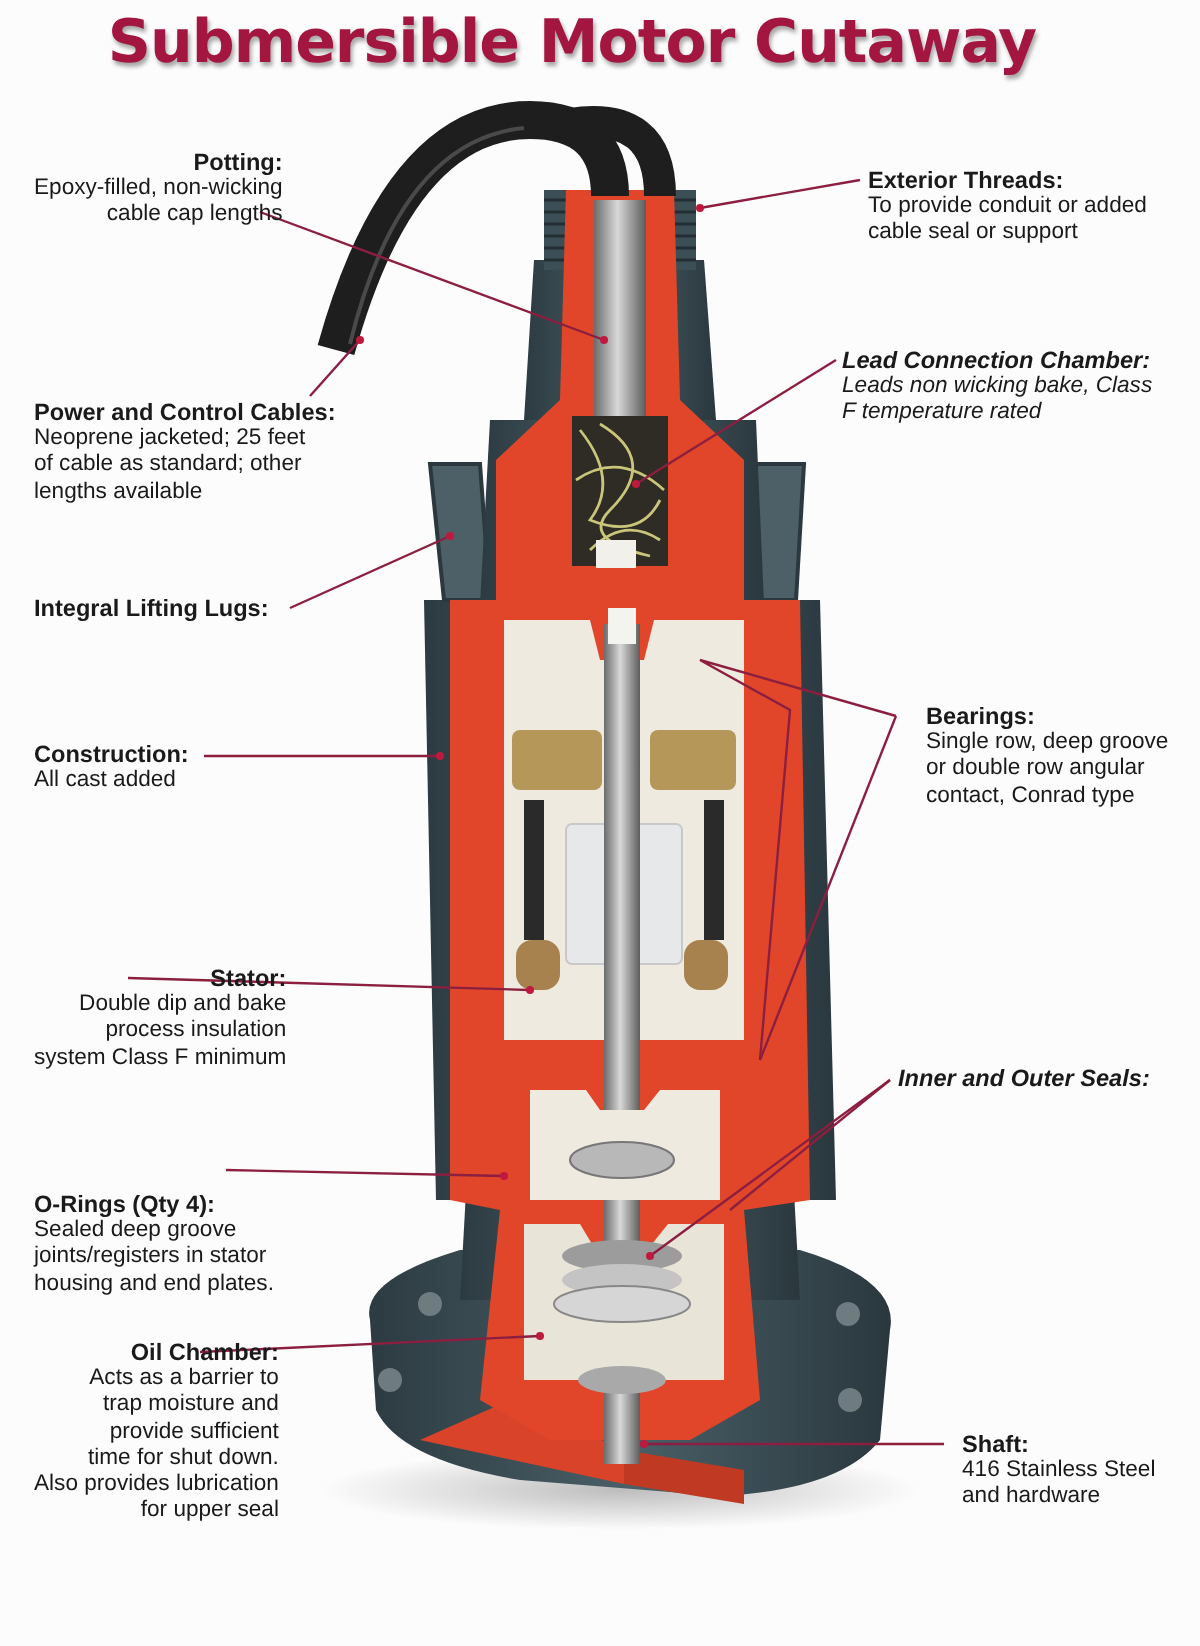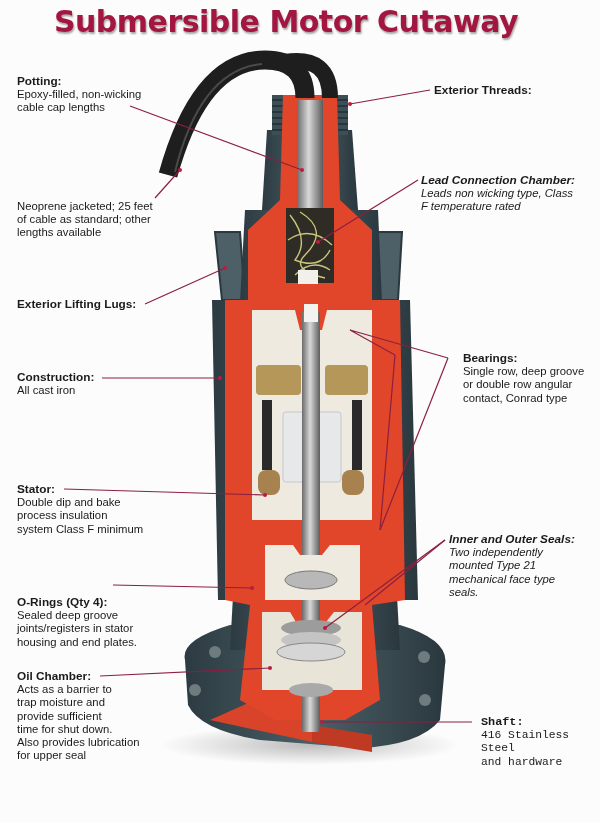--- a/index.html
+++ b/index.html
@@ -141,77 +141,76 @@
       <circle cx="265" cy="495" r="2"></circle>
       <circle cx="252" cy="588" r="2"></circle>
     <circle cx="270" cy="668" r="2"></circle>
       <circle cx="350" cy="104" r="2"></circle>
       <circle cx="318" cy="242" r="2"></circle>
     <circle cx="325" cy="628" r="2"></circle>
       <circle cx="322" cy="722" r="2"></circle>
   </g>
 </svg>
 
-<div class="label" style="left:17px;top:75px;">
+<div class="label" style="left:17px;top:75px;text-align:right;">
   <span class="h">Potting:</span>
   <span class="d">Epoxy-filled, non-wicking
 cable cap lengths</span>
 </div>
 <div class="label" style="left:17px;top:200px;">
+  <span class="h">Power and Control Cables:</span>
   <span class="d">Neoprene jacketed; 25 feet
 of cable as standard; other
 lengths available</span>
 </div>
 <div class="label" style="left:17px;top:298px;">
-  <span class="h">Exterior Lifting Lugs:</span>
+  <span class="h">Integral Lifting Lugs:</span>
 </div>
 <div class="label" style="left:17px;top:371px;">
   <span class="h">Construction:</span>
-  <span class="d">All cast iron</span>
-</div>
-<div class="label" style="left:17px;top:483px;">
+  <span class="d">All cast added</span>
+</div>
+<div class="label" style="left:17px;top:483px;text-align:right;">
   <span class="h">Stator:</span>
   <span class="d">Double dip and bake
 process insulation
 system Class F minimum</span>
 </div>
 <div class="label" style="left:17px;top:578px;margin-top:18px;">
   <span class="h">O-Rings (Qty 4):</span>
   <span class="d">Sealed deep groove
 joints/registers in stator
 housing and end plates.</span>
 </div>
-<div class="label" style="left:17px;top:670px;">
+<div class="label" style="left:17px;top:670px;text-align:right;">
   <span class="h">Oil Chamber:</span>
   <span class="d">Acts as a barrier to
 trap moisture and
 provide sufficient
 time for shut down.
 Also provides lubrication
 for upper seal</span>
 </div>
 
 <div class="label" style="left:434px;top:84px;">
   <span class="h">Exterior Threads:</span>
+  <span class="d">To provide conduit or added
+cable seal or support</span>
 </div>
 <div class="label" style="left:421px;top:174px;font-style:italic;">
   <span class="h">Lead Connection Chamber:</span>
-  <span class="d">Leads non wicking type, Class
+  <span class="d">Leads non wicking bake, Class
 F temperature rated</span>
 </div>
 <div class="label" style="left:463px;top:352px;">
   <span class="h">Bearings:</span>
   <span class="d">Single row, deep groove
 or double row angular
 contact, Conrad type</span>
 </div>
 <div class="label" style="left:449px;top:533px;font-style:italic;">
   <span class="h">Inner and Outer Seals:</span>
-  <span class="d">Two independently
-mounted Type 21
-mechanical face type
-seals.</span>
-</div>
-<div class="label" style="left:481px;top:716px;font-family:Liberation Mono, monospace;">
+</div>
+<div class="label" style="left:481px;top:716px;">
   <span class="h">Shaft:</span>
   <span class="d">416 Stainless Steel
 and hardware</span>
 </div>
 
 </body></html>

